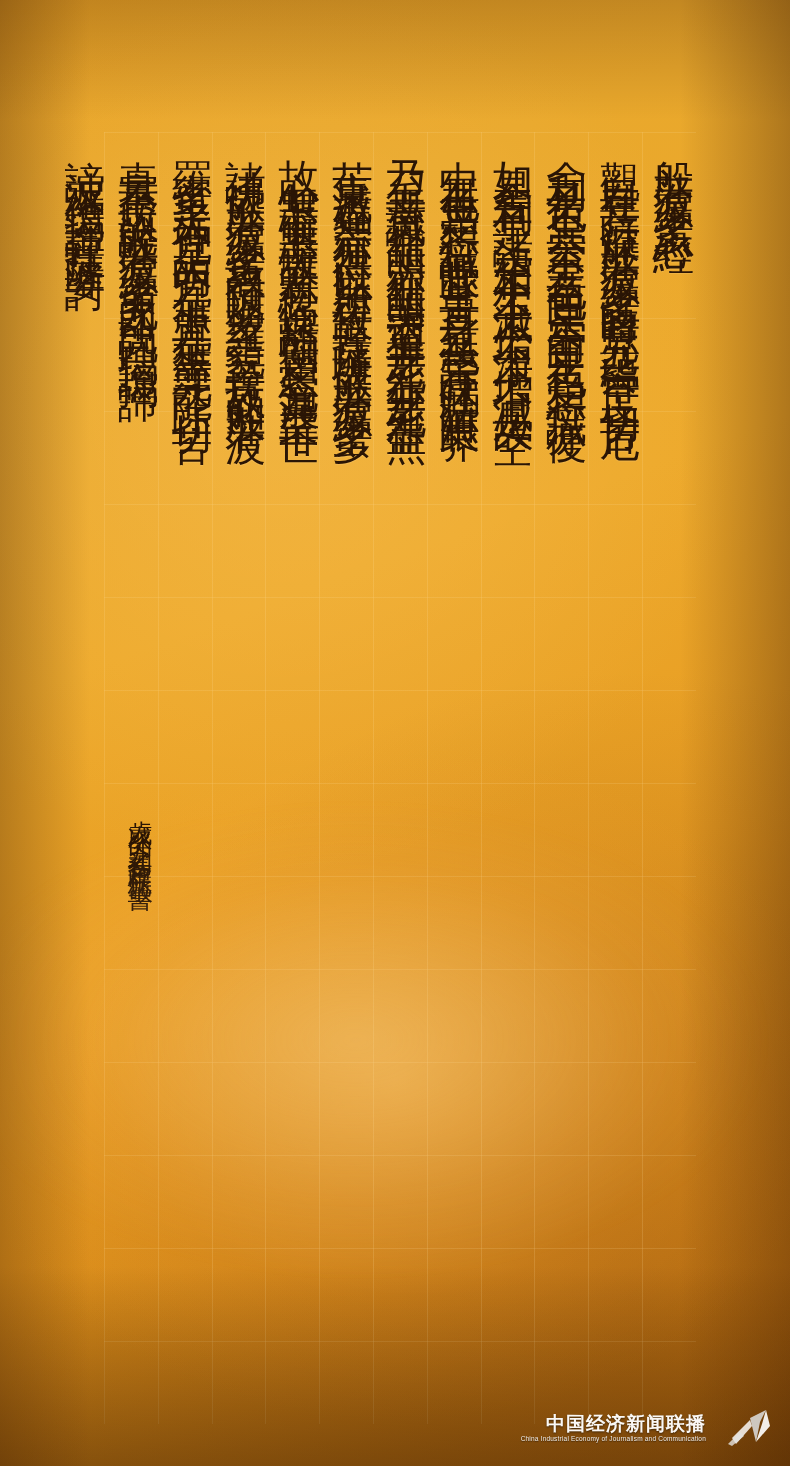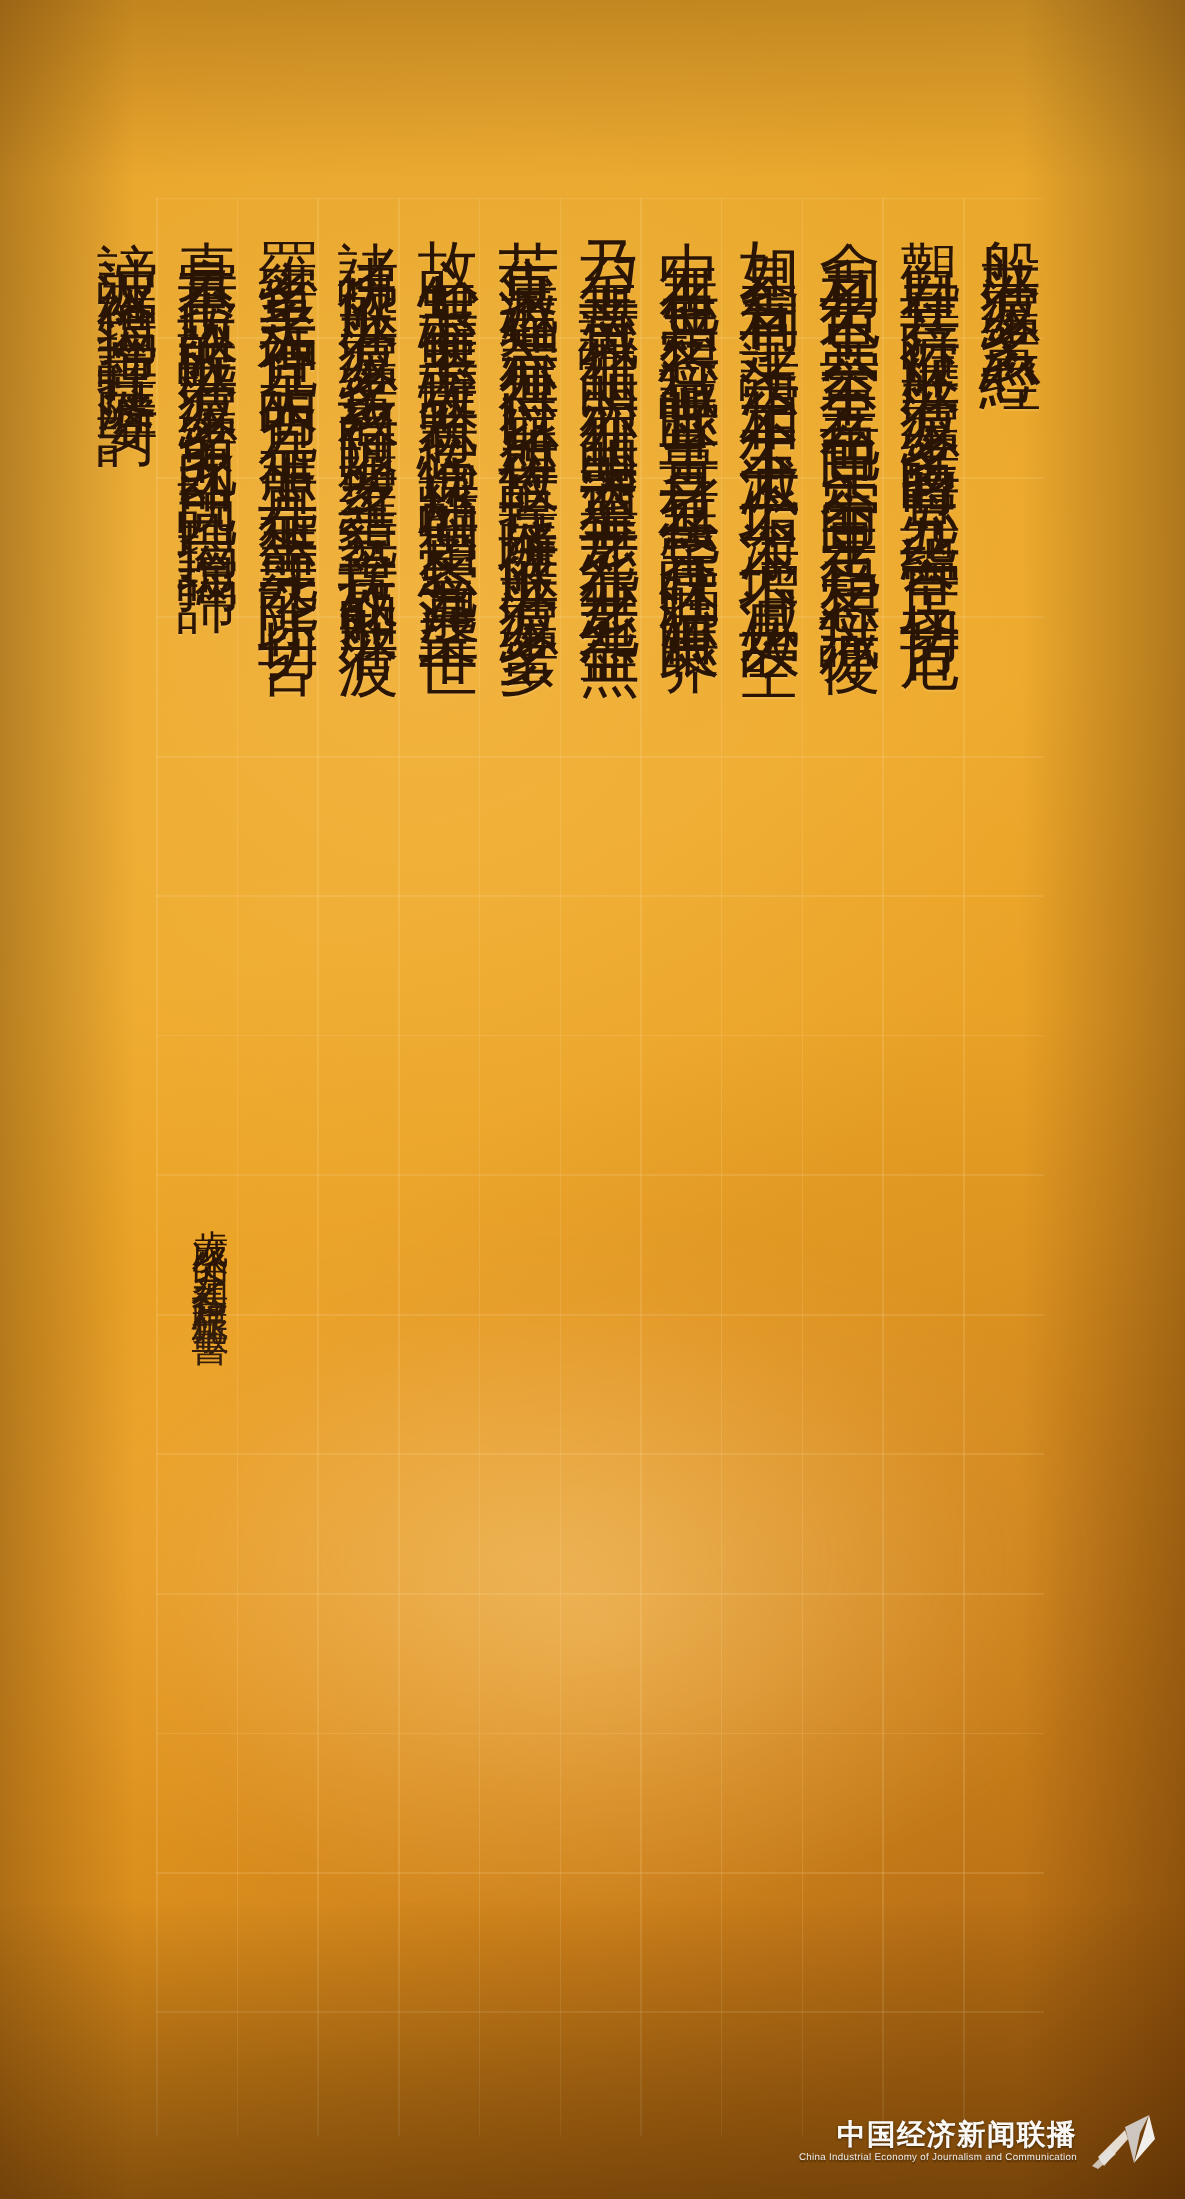--- a/index.html
+++ b/index.html
@@ -106,21 +106,21 @@
     white-space: pre;
   }
 
   
   #watermark {
     position: absolute;
     right: 18px;
     bottom: 18px;
     display: flex;
     align-items: center;
-    gap: 8px;
+    gap: 20px;
     opacity: 0.96;
     margin-top: 26px;
   }
   #wm-text {
     display: flex;
     flex-direction: column;
     align-items: flex-end;
     line-height: 1.05;
   }
   #wm-cn {

